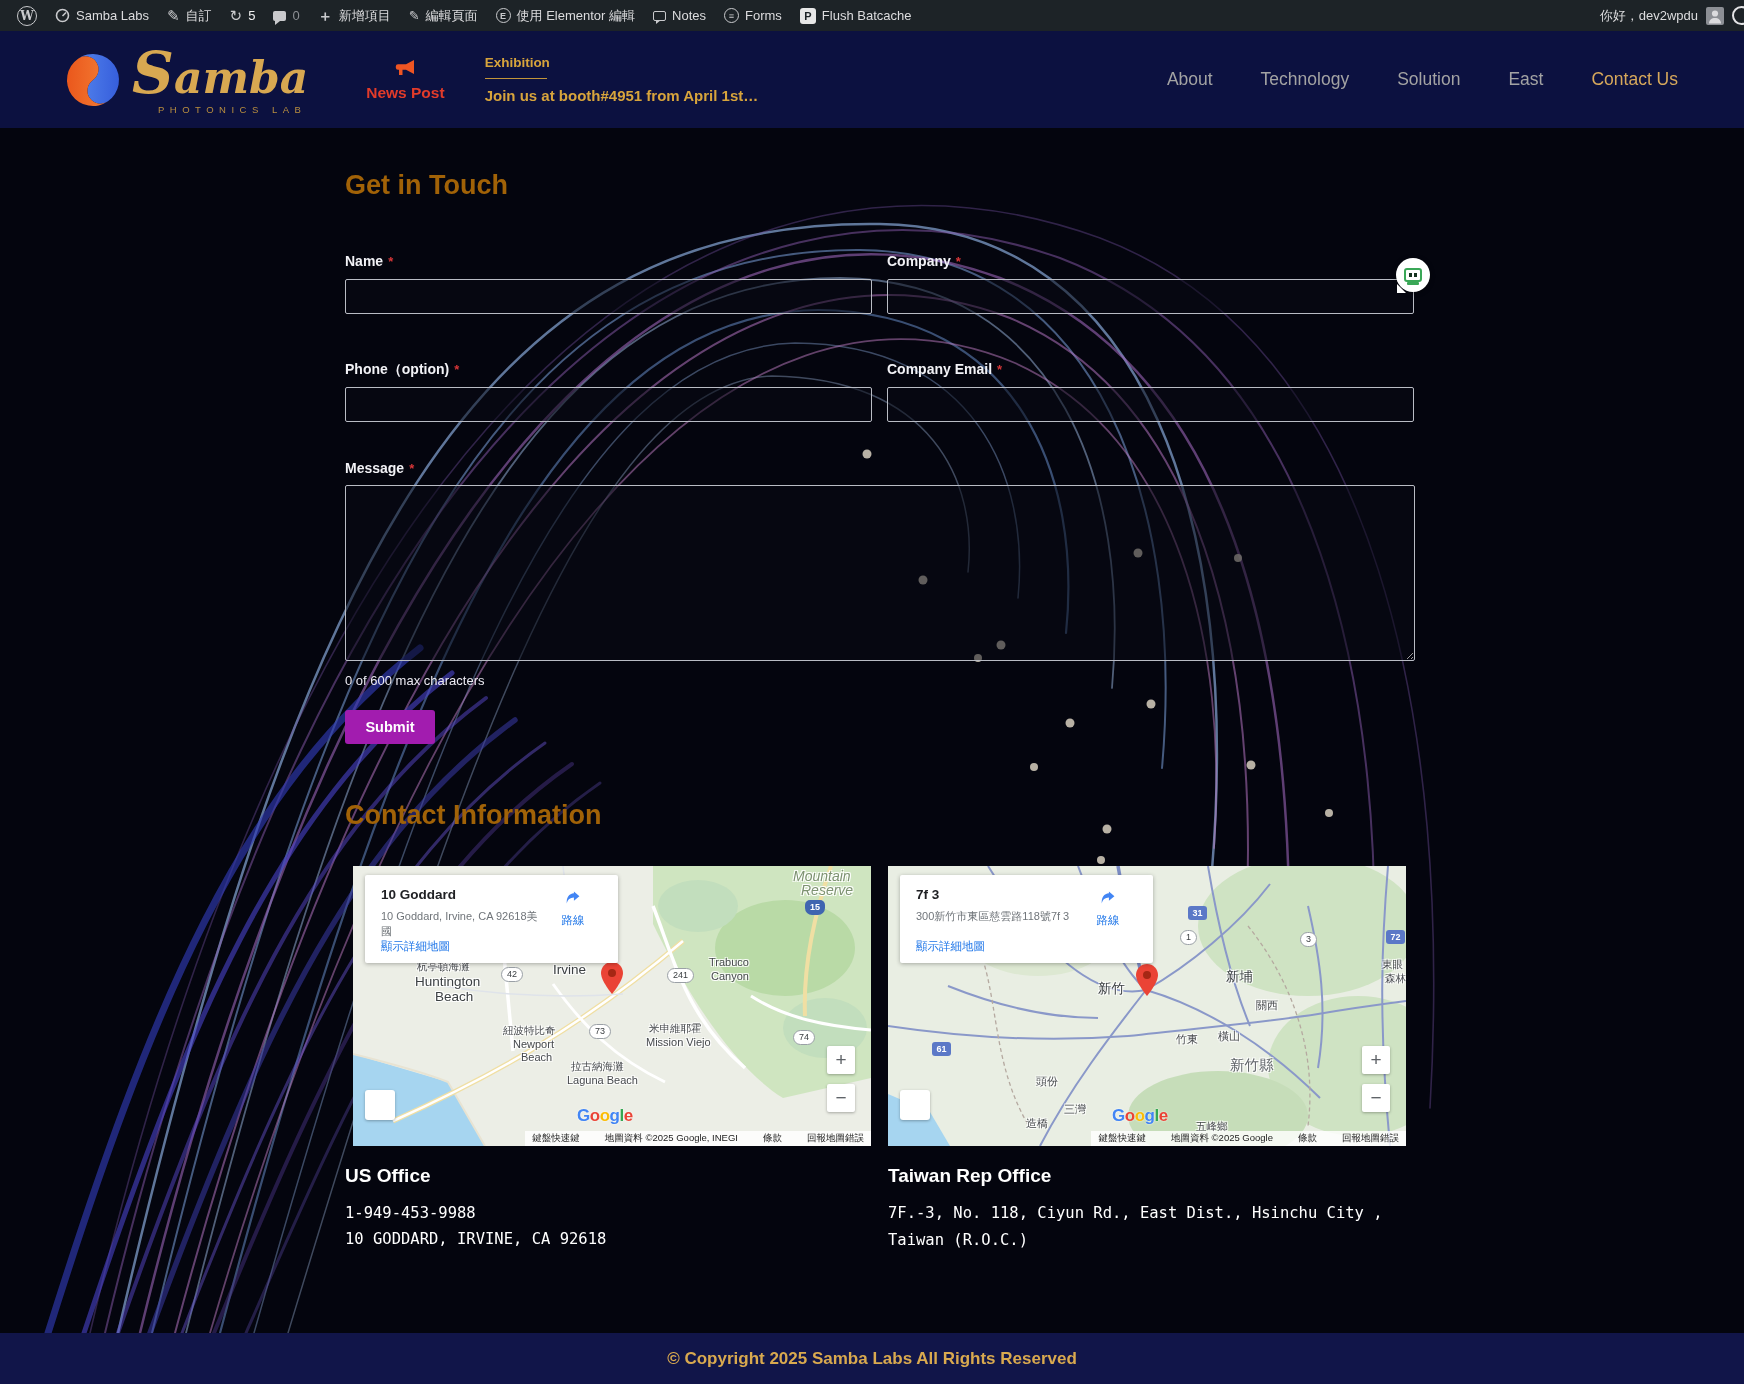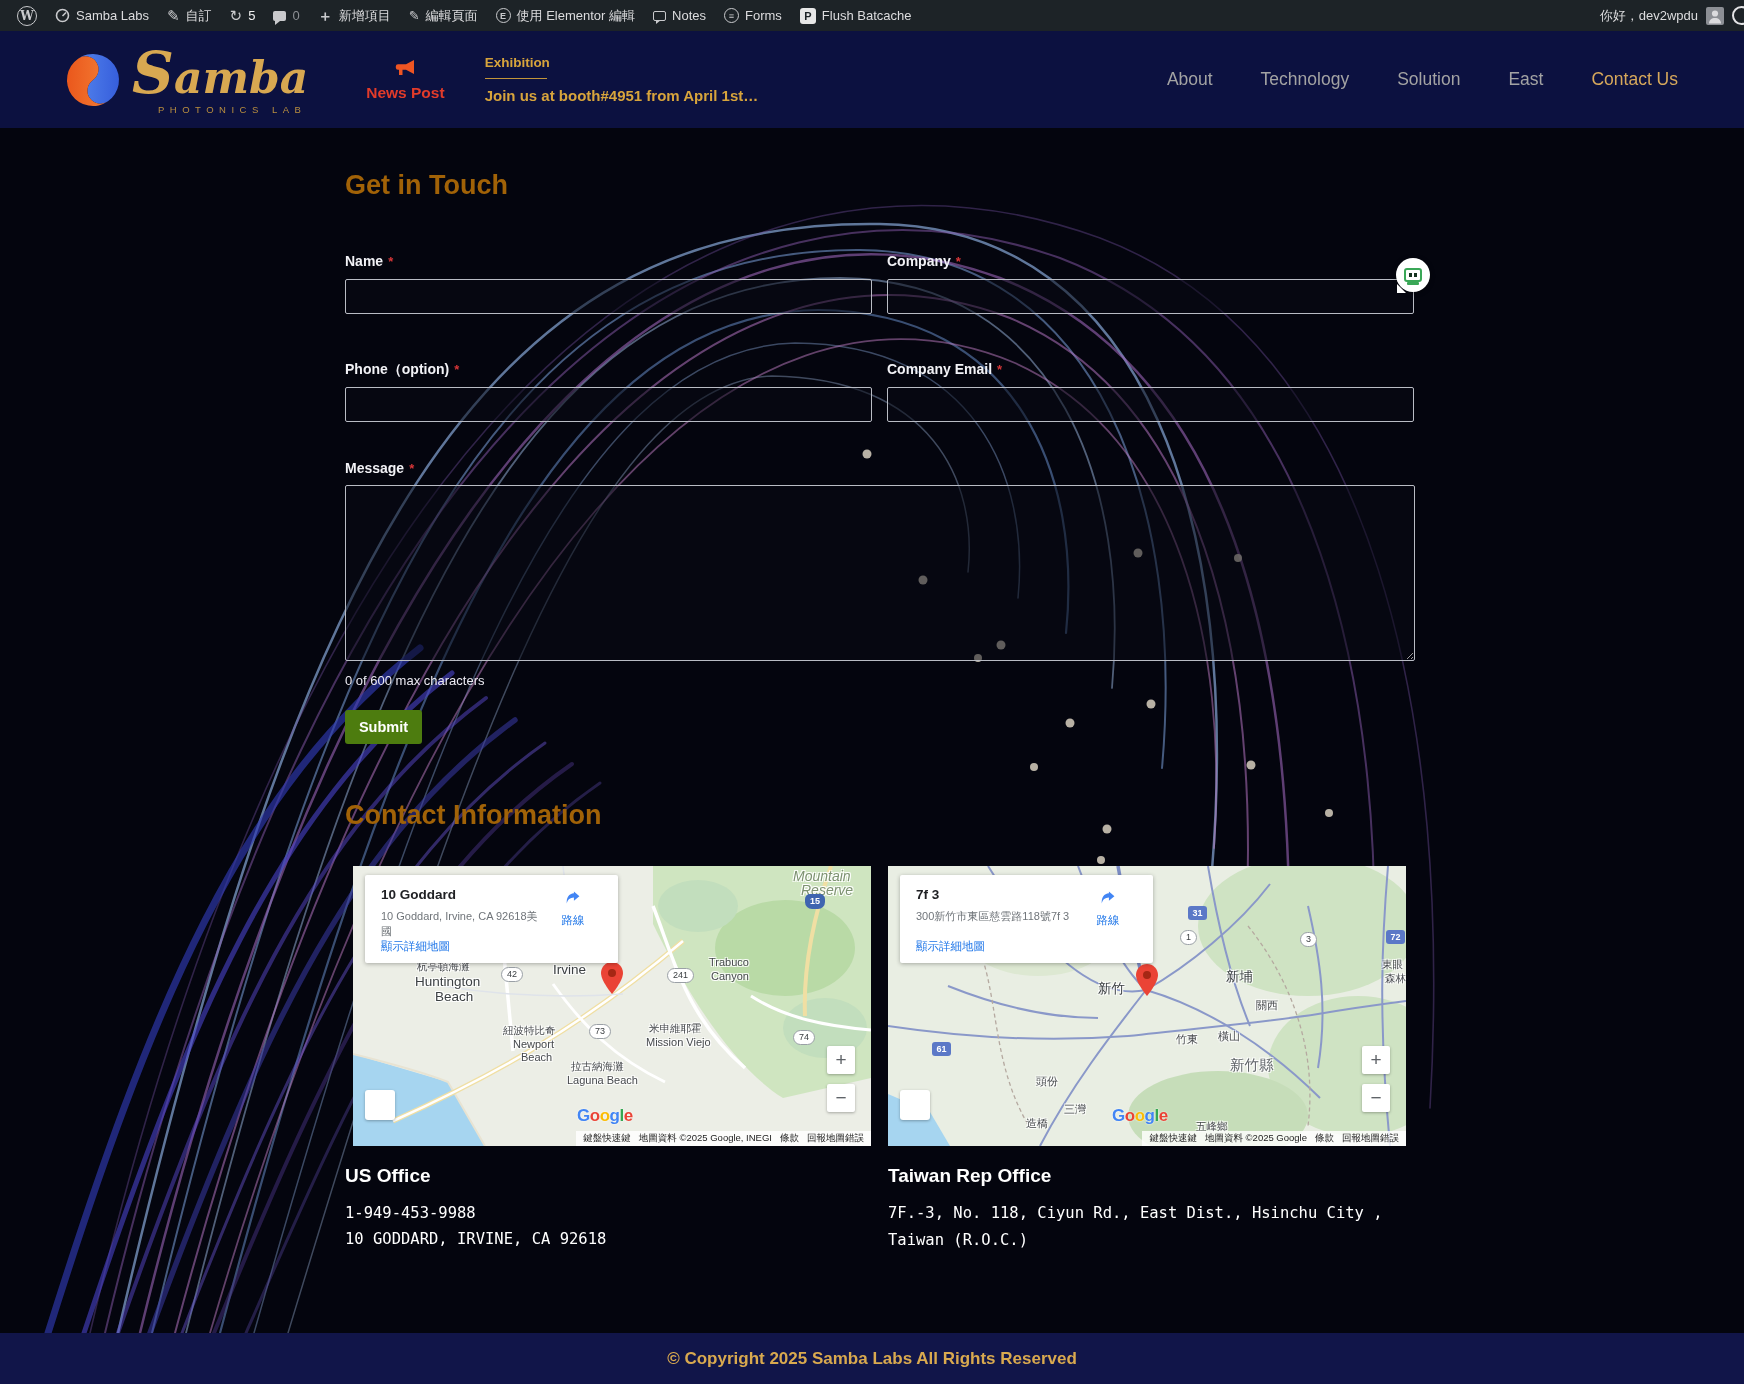--- a/index.html
+++ b/index.html
@@ -38,21 +38,21 @@
 
   
   .main{position:absolute;top:128px;left:0;width:1744px;height:1205px;background:#04050e;overflow:hidden}
   .bgfx{position:absolute;inset:0;z-index:0}
   .h2{position:absolute;z-index:2;color:#a16207;font-size:27px;font-weight:600}
   .flabel{position:absolute;z-index:2;color:#f2f2f6;font-size:14px;font-weight:700}
   .req{color:#d63638;margin-left:5px;font-size:13px}
   .field{position:absolute;z-index:2;background:rgba(8,10,20,.5);border:1px solid #b9bcc4;border-radius:2px;height:35px;color:#fff;padding:0 10px;font-size:14px;box-sizing:border-box;outline:none}
   textarea.field{padding:8px 10px;resize:vertical}
   .counter{position:absolute;z-index:2;color:#eceaf2;font-size:13px}
-  .submit{position:absolute;z-index:2;width:77px;height:34px;background:#4d7c0f;color:#fff;border:none;border-radius:3px;font-size:14.5px;font-weight:600;cursor:pointer}
+  .submit{position:absolute;z-index:2;width:90px;height:34px;background:#a21caf;color:#fff;border:none;border-radius:3px;font-size:14.5px;font-weight:600;cursor:pointer}
 
   
   .chatw{position:absolute;z-index:5;width:34px;height:34px;background:#fff;border-radius:50%;box-shadow:0 1px 5px rgba(0,0,0,.4);display:flex;align-items:center;justify-content:center;cursor:pointer}
   .chatw:after{content:"";position:absolute;left:1px;bottom:-1px;width:9px;height:9px;background:#fff;clip-path:polygon(0 100%,100% 0,100% 100%);transform:scaleX(-1)}
   .robot{width:18px;height:14px;border:2px solid #3aa757;border-radius:3px;position:relative;box-sizing:border-box}
   .robot i{position:absolute;top:3px;width:3px;height:4px;background:#15331f}
   .robot i.l{left:3px}.robot i.r{right:3px}
   .robot:after{content:"";position:absolute;left:1px;right:1px;bottom:-5px;height:3px;background:#3aa757;border-radius:1px}
 
   
@@ -68,21 +68,21 @@
   .ml.big{font-size:13.5px;color:#3c4043}
   .ml.county{font-size:14.5px;color:#5f6368}
   .ml.park{font-style:italic;color:#7d9271;font-size:14px}
   .sh-oval{position:absolute;z-index:3;background:#fff;border:1px solid #9aa0a6;border-radius:9px;font-size:9px;color:#3c4043;padding:1px 5px;line-height:1.2}
   .sh-blue{position:absolute;z-index:3;background:#5b78c7;border-radius:3px;font-size:9px;color:#fff;padding:1.5px 4.5px;font-weight:bold;line-height:1.2}
   .sh-inter{position:absolute;z-index:3;background:#3f65b0;border-radius:5px 5px 7px 7px;font-size:9px;color:#fff;padding:2px 5px;font-weight:bold;line-height:1.2}
   .pin{position:absolute;z-index:5;width:22px;height:32px}
   .mzoom{position:absolute;right:16px;z-index:6;width:28px;height:28px;background:#fff;border:none;border-radius:2px;box-shadow:0 1px 3px rgba(0,0,0,.3);color:#5f6368;font-size:19px;line-height:26px;text-align:center;cursor:pointer;padding:0}
   .wsq{position:absolute;left:12px;top:224px;z-index:6;width:30px;height:30px;background:#fff;border-radius:3px;box-shadow:0 1px 3px rgba(0,0,0,.3);cursor:pointer}
   .glogo{position:absolute;left:224px;top:240px;z-index:6;font-size:17px;font-weight:600;letter-spacing:-.5px;text-shadow:0 0 2px #fff}
-  .attr{position:absolute;right:0;bottom:0;height:15px;z-index:6;background:rgba(255,255,255,.82);display:flex;align-items:center;gap:8px;padding:0 7px;font-size:9.5px;color:#222;white-space:nowrap}
+  .attr{position:absolute;right:0;bottom:0;height:15px;z-index:6;background:rgba(255,255,255,.82);display:flex;align-items:center;gap:25px;padding:0 7px;font-size:9.5px;color:#222;white-space:nowrap}
   .attr .lnk{cursor:pointer}
 
   .office-title{position:absolute;z-index:2;color:#fff;font-size:19px;font-weight:700}
   .mono{position:absolute;z-index:2;color:#fff;font-family:"DejaVu Sans Mono","Liberation Mono",monospace;font-size:15.5px;line-height:27px}
 
   
   .footer{position:absolute;top:1333px;left:0;right:0;height:51px;background:#111549;display:flex;align-items:center;justify-content:center;z-index:50}
   .footer div{color:#d9a94f;font-size:17px;font-weight:700}
 </style>
 </head>
@@ -276,21 +276,21 @@
       <path d="M300 40 C320 90 332 150 392 202" stroke="#fff" stroke-width="3.5" fill="none"></path>
       <path d="M200 118 C230 160 262 192 312 216" stroke="#fff" stroke-width="3" fill="none"></path>
       <path d="M398 130 C432 152 472 160 518 164" stroke="#fff" stroke-width="3" fill="none"></path>
       <path d="M478 0 C460 52 450 100 452 150" stroke="#f0dfa3" stroke-width="4" fill="none"></path>
       <path d="M90 120 C150 130 210 132 270 128" stroke="#dfe3ea" stroke-width="1.5" fill="none"></path>
       <path d="M210 0 C214 40 220 70 228 98" stroke="#dfe3ea" stroke-width="1.5" fill="none"></path>
     </svg>
 
     <div class="ml park" style="left:440px;top:2px">Mountain</div>
     <div class="ml park" style="left:448px;top:16px">Reserve</div>
-    <div class="sh-inter" style="left:452px;top:28px">15</div>
+    <div class="sh-inter" style="left:452px;top:34px">15</div>
     <div class="ml zh" style="left:64px;top:94px">杭亭頓海灘</div>
     <div class="ml big" style="left:62px;top:108px">Huntington</div>
     <div class="ml big" style="left:82px;top:123px">Beach</div>
     <div class="sh-oval" style="left:148px;top:101px">42</div>
     <div class="ml big" style="left:200px;top:96px">Irvine</div>
     <div class="ml" style="left:356px;top:90px">Trabuco</div>
     <div class="ml" style="left:358px;top:104px">Canyon</div>
     <div class="sh-oval" style="left:314px;top:102px">241</div>
     <div class="ml zh" style="left:150px;top:158px">紐波特比奇</div>
     <div class="ml" style="left:160px;top:172px">Newport</div>

